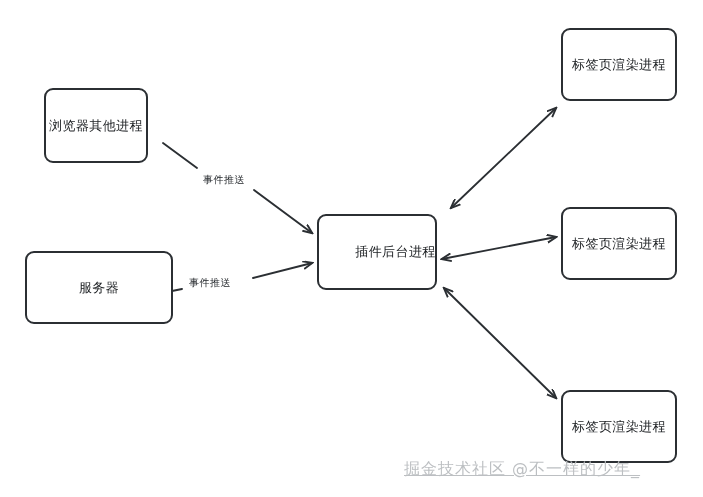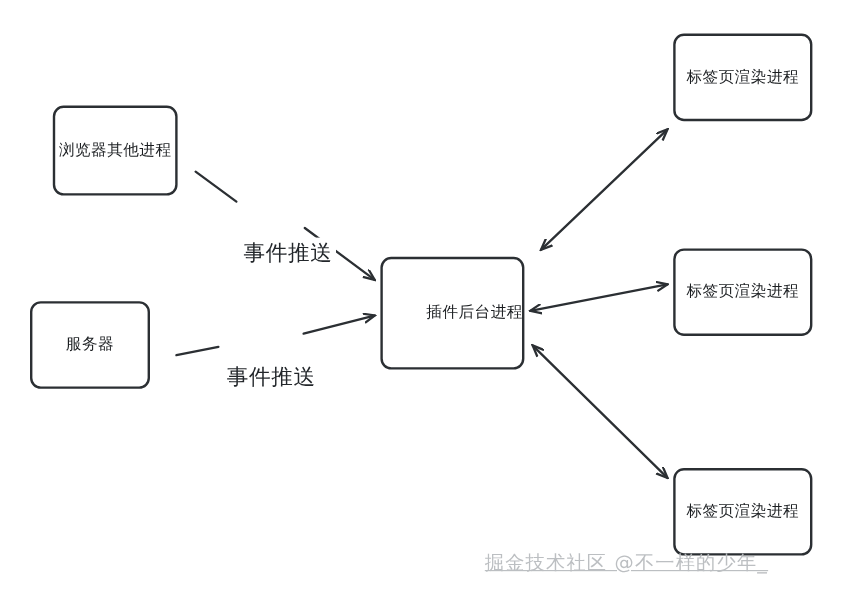--- a/index.html
+++ b/index.html
@@ -39,26 +39,25 @@
     font-size: 13px;
     color: #1b1e21;
     letter-spacing: 0.4px;
     line-height: 1.2;
     white-space: nowrap;
   }
   .edge-label {
     position: absolute;
     z-index: 4;
     background: #ffffff;
-    font-size: 18px;
+    font-size: 10px;
     color: #23272b;
     letter-spacing: 0.5px;
     white-space: nowrap;
     padding: 1px 3px;
-    margin-top: 26px;
   }
   .watermark {
     position: absolute;
     z-index: 5;
     font-size: 16px;
     color: #b9bcbf;
     letter-spacing: 1px;
     white-space: nowrap;
     opacity: 0.95;
     text-decoration: underline;
@@ -99,25 +98,25 @@
 
     <g>
       <line x1="444" y1="288" x2="556" y2="398" stroke="#2b2f33" stroke-width="1.9" stroke-linecap="round" marker-end="url(#ah)" marker-start="url(#ah-start)"></line>
     </g>
   </svg>
 
   <div class="node" style="left:44px; top:88px; width:104px; height:75px;">
     <span class="node-label">浏览器其他进程</span>
   </div>
 
-  <div class="node" style="left:25px; top:251px; width:100px; height:73px;">
+  <div class="node" style="left:25px; top:251px; width:148px; height:73px;">
     <span class="node-label">服务器</span>
   </div>
 
-  <div class="node" style="left:317px; top:214px; width:120px; height:94px;padding-left:37px;">
+  <div class="node" style="left:317px; top:214px; width:120px; height:76px;padding-left:37px;">
     <span class="node-label">插件后台进程</span>
   </div>
 
   <div class="node" style="left:561px; top:28px; width:116px; height:73px;">
     <span class="node-label">标签页渲染进程</span>
   </div>
 
   <div class="node" style="left:561px; top:207px; width:116px; height:73px;">
     <span class="node-label">标签页渲染进程</span>
   </div>

